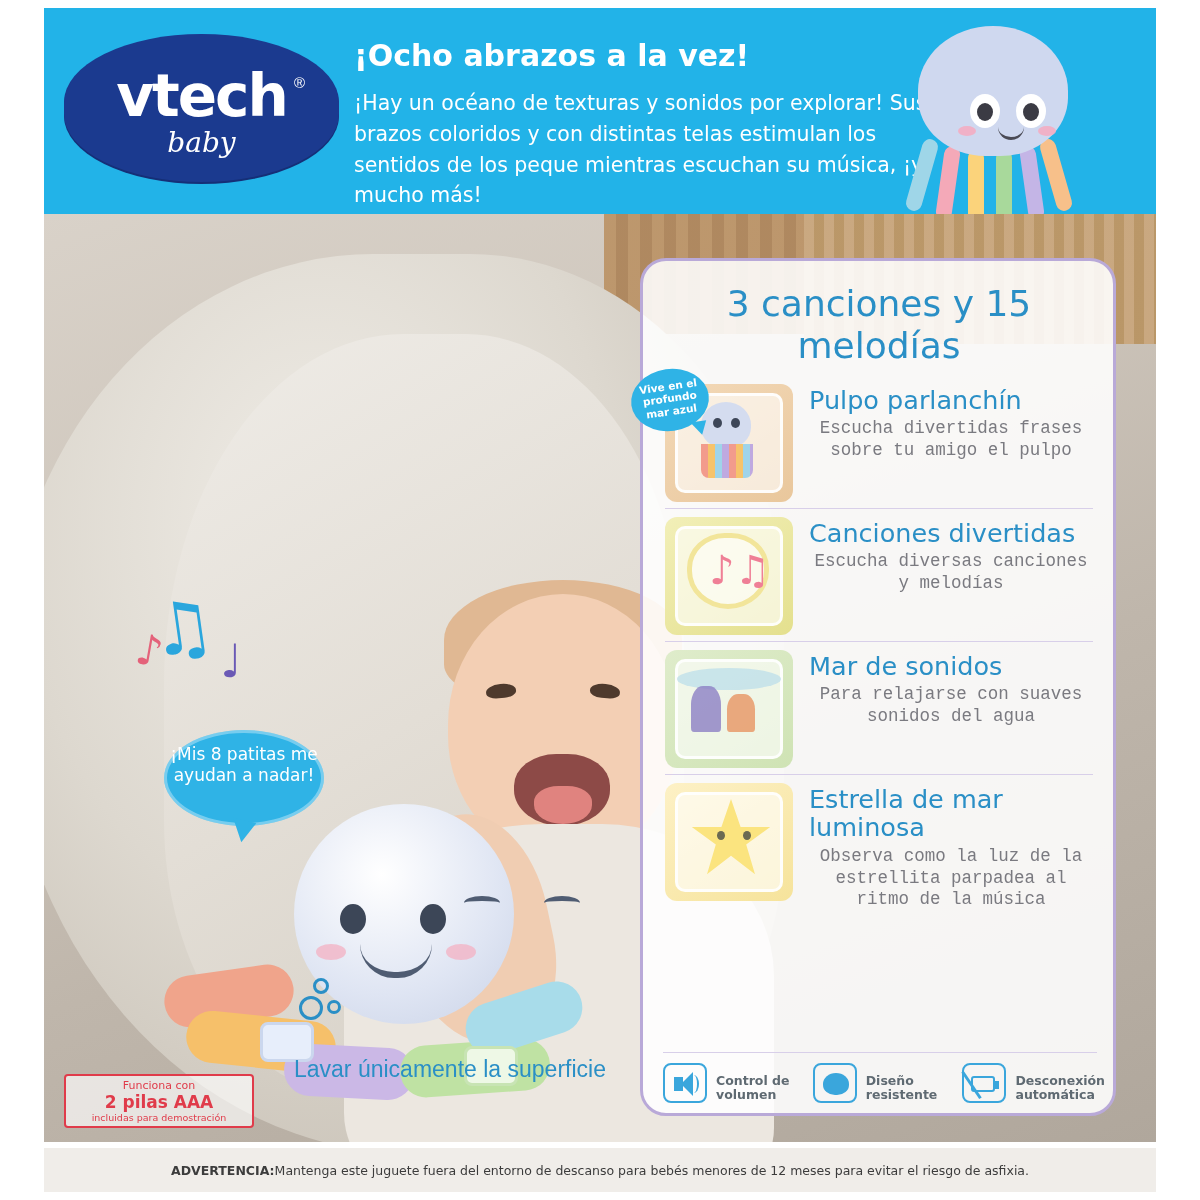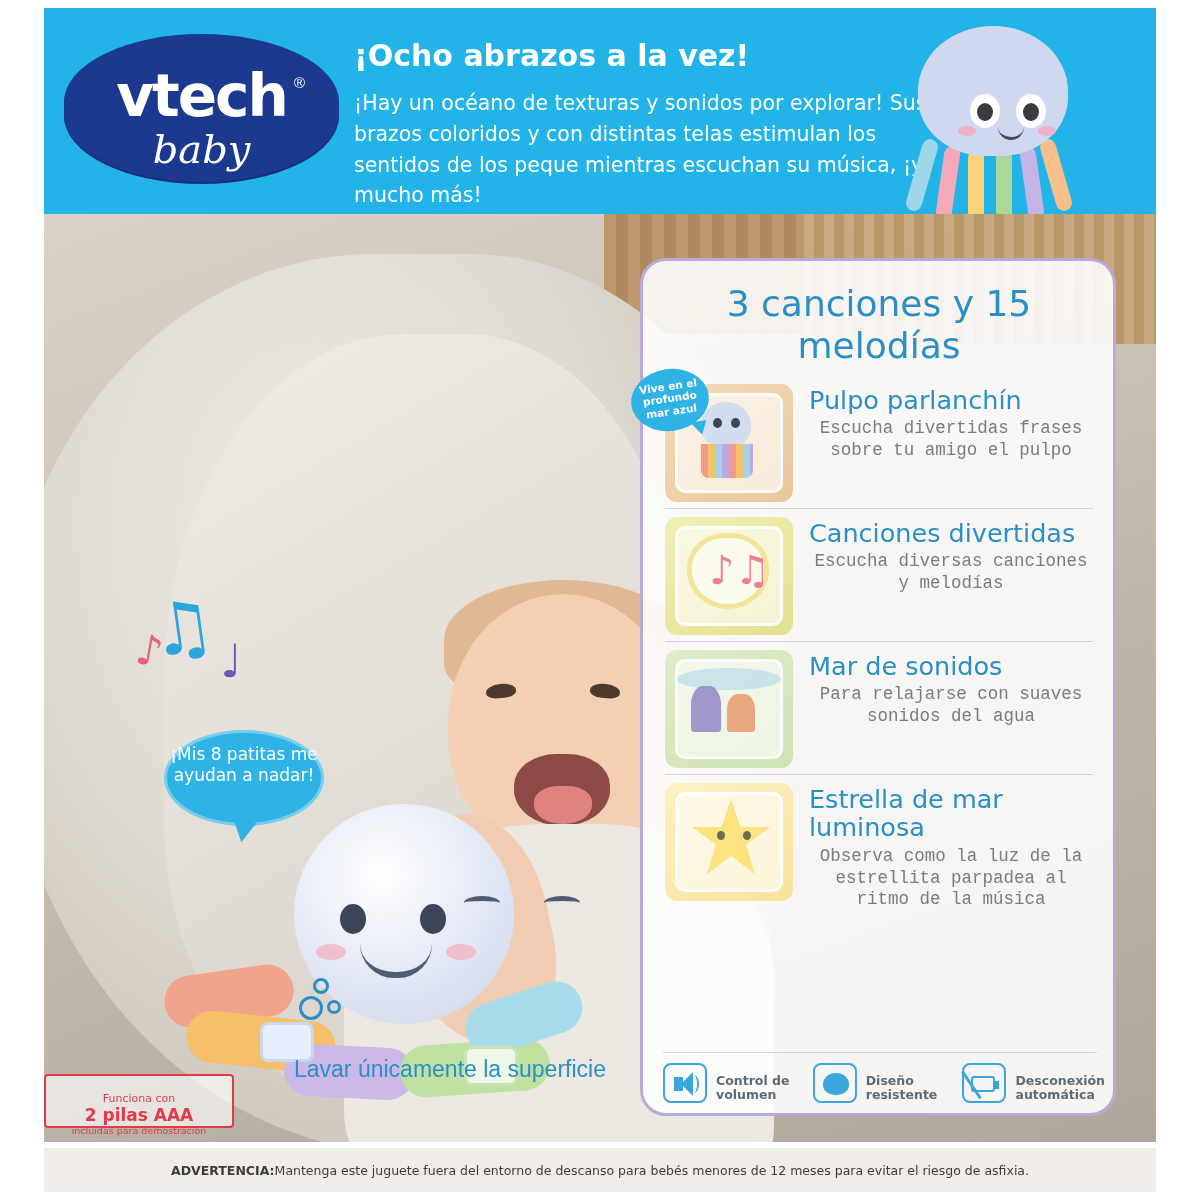--- a/index.html
+++ b/index.html
@@ -49,21 +49,21 @@
     position: absolute;
     right: 34px; top: 40px;
     color: #ffffff;
     font-size: 15px;
   }
   .logo-sub {
     position: absolute;
     left: 0; right: 0; top: 92px;
     text-align: center;
     color: #ffffff;
-    font-size: 40px;
+    font-size: 28px;
     font-style: italic;
     font-family: "DejaVu Serif", serif;
   }
 
   .headline {
     position: absolute;
     left: 310px; top: 30px;
     width: 590px;
     color: #ffffff;
     font-size: 30px;
@@ -232,27 +232,27 @@
   }
   .bubble::after {
     content: ""; position: absolute; left: 66px; bottom: -16px;
     border-left: 14px solid transparent; border-right: 10px solid transparent;
     border-top: 22px solid #2fb3e6;
     transform: rotate(14deg);
   }
 
   
   .battery {
-    position: absolute; left: 0; bottom: 14px;
+    position: absolute; left: 20px; bottom: 14px;
     width: 190px; height: 54px;
     border: 2px solid #e03b4a; border-radius: 4px;
     background: rgba(255,255,255,.65);
     text-align: center; color: #e03b4a;
     font-family: "DejaVu Sans", sans-serif;
-    padding-top: 16px;
+    padding-top: 3px;
   }
   .battery .l1 { font-size: 11px; }
   .battery .l2 { font-size: 17px; font-weight: bold; }
   .battery .l3 { font-size: 9.5px; }
 
   
   .wash {
     position: absolute; left: 250px; bottom: 58px;
     color: #2a8fc6;
     font-family: Liberation Sans, sans-serif;

